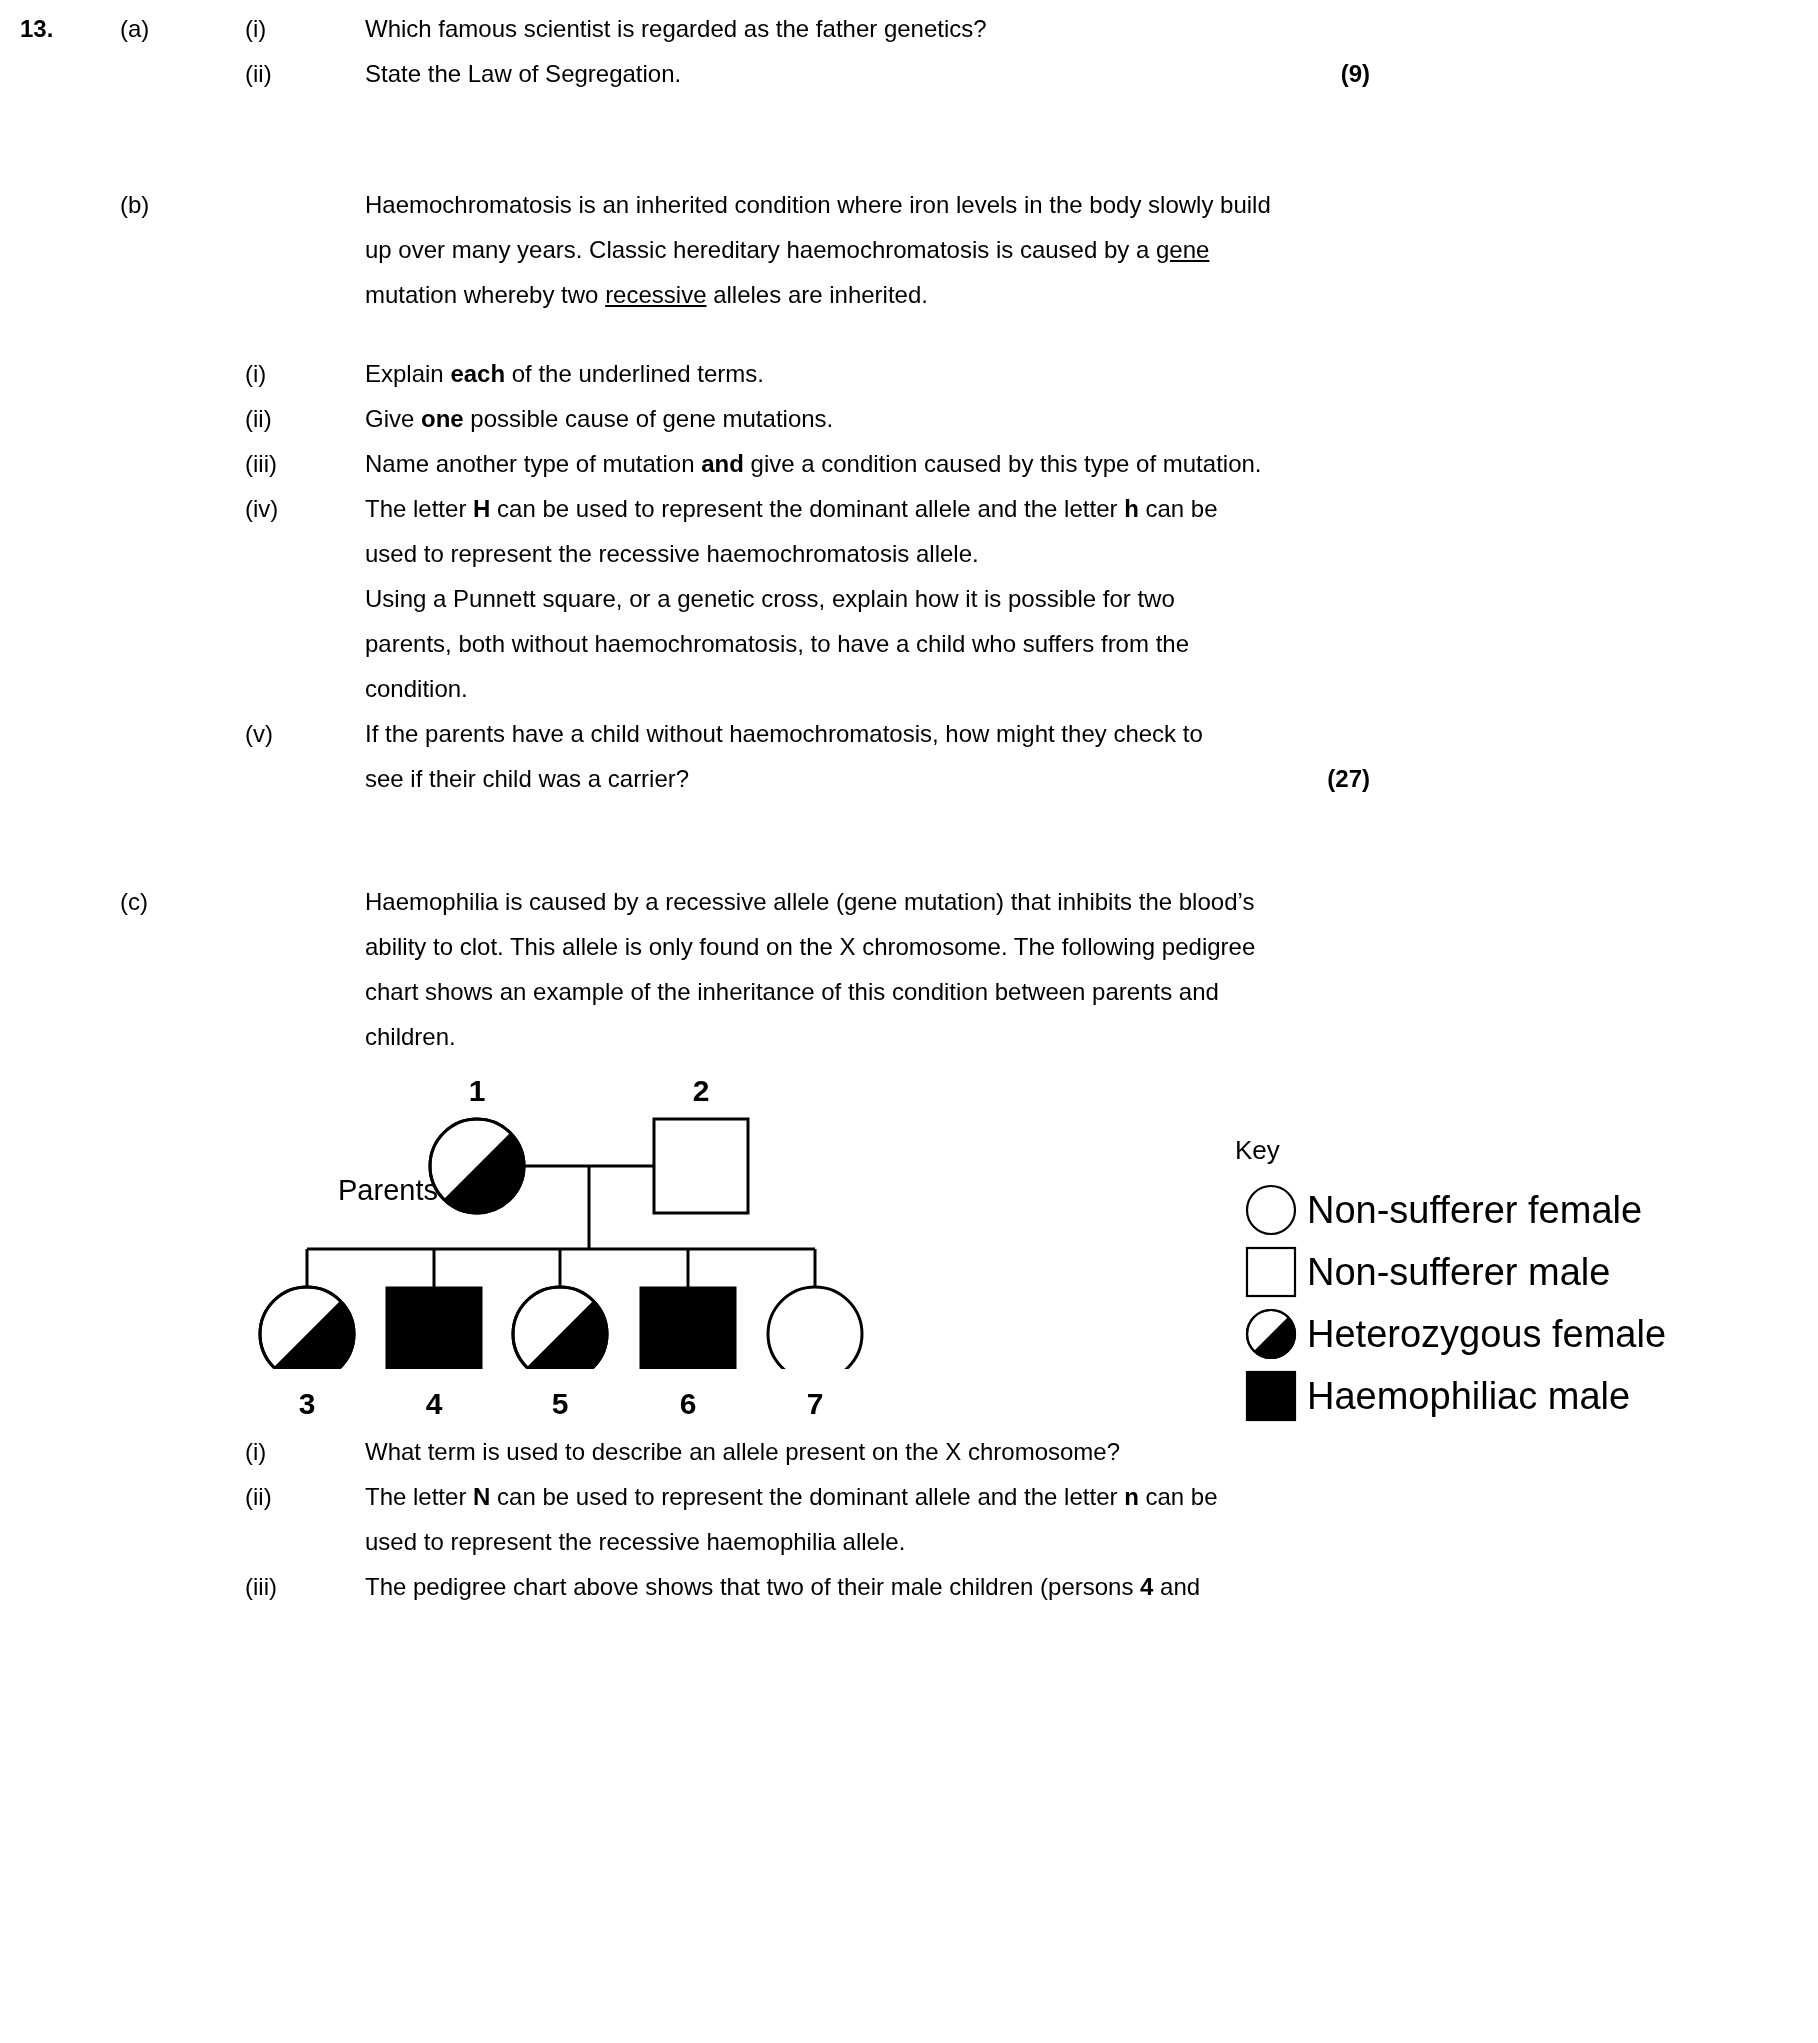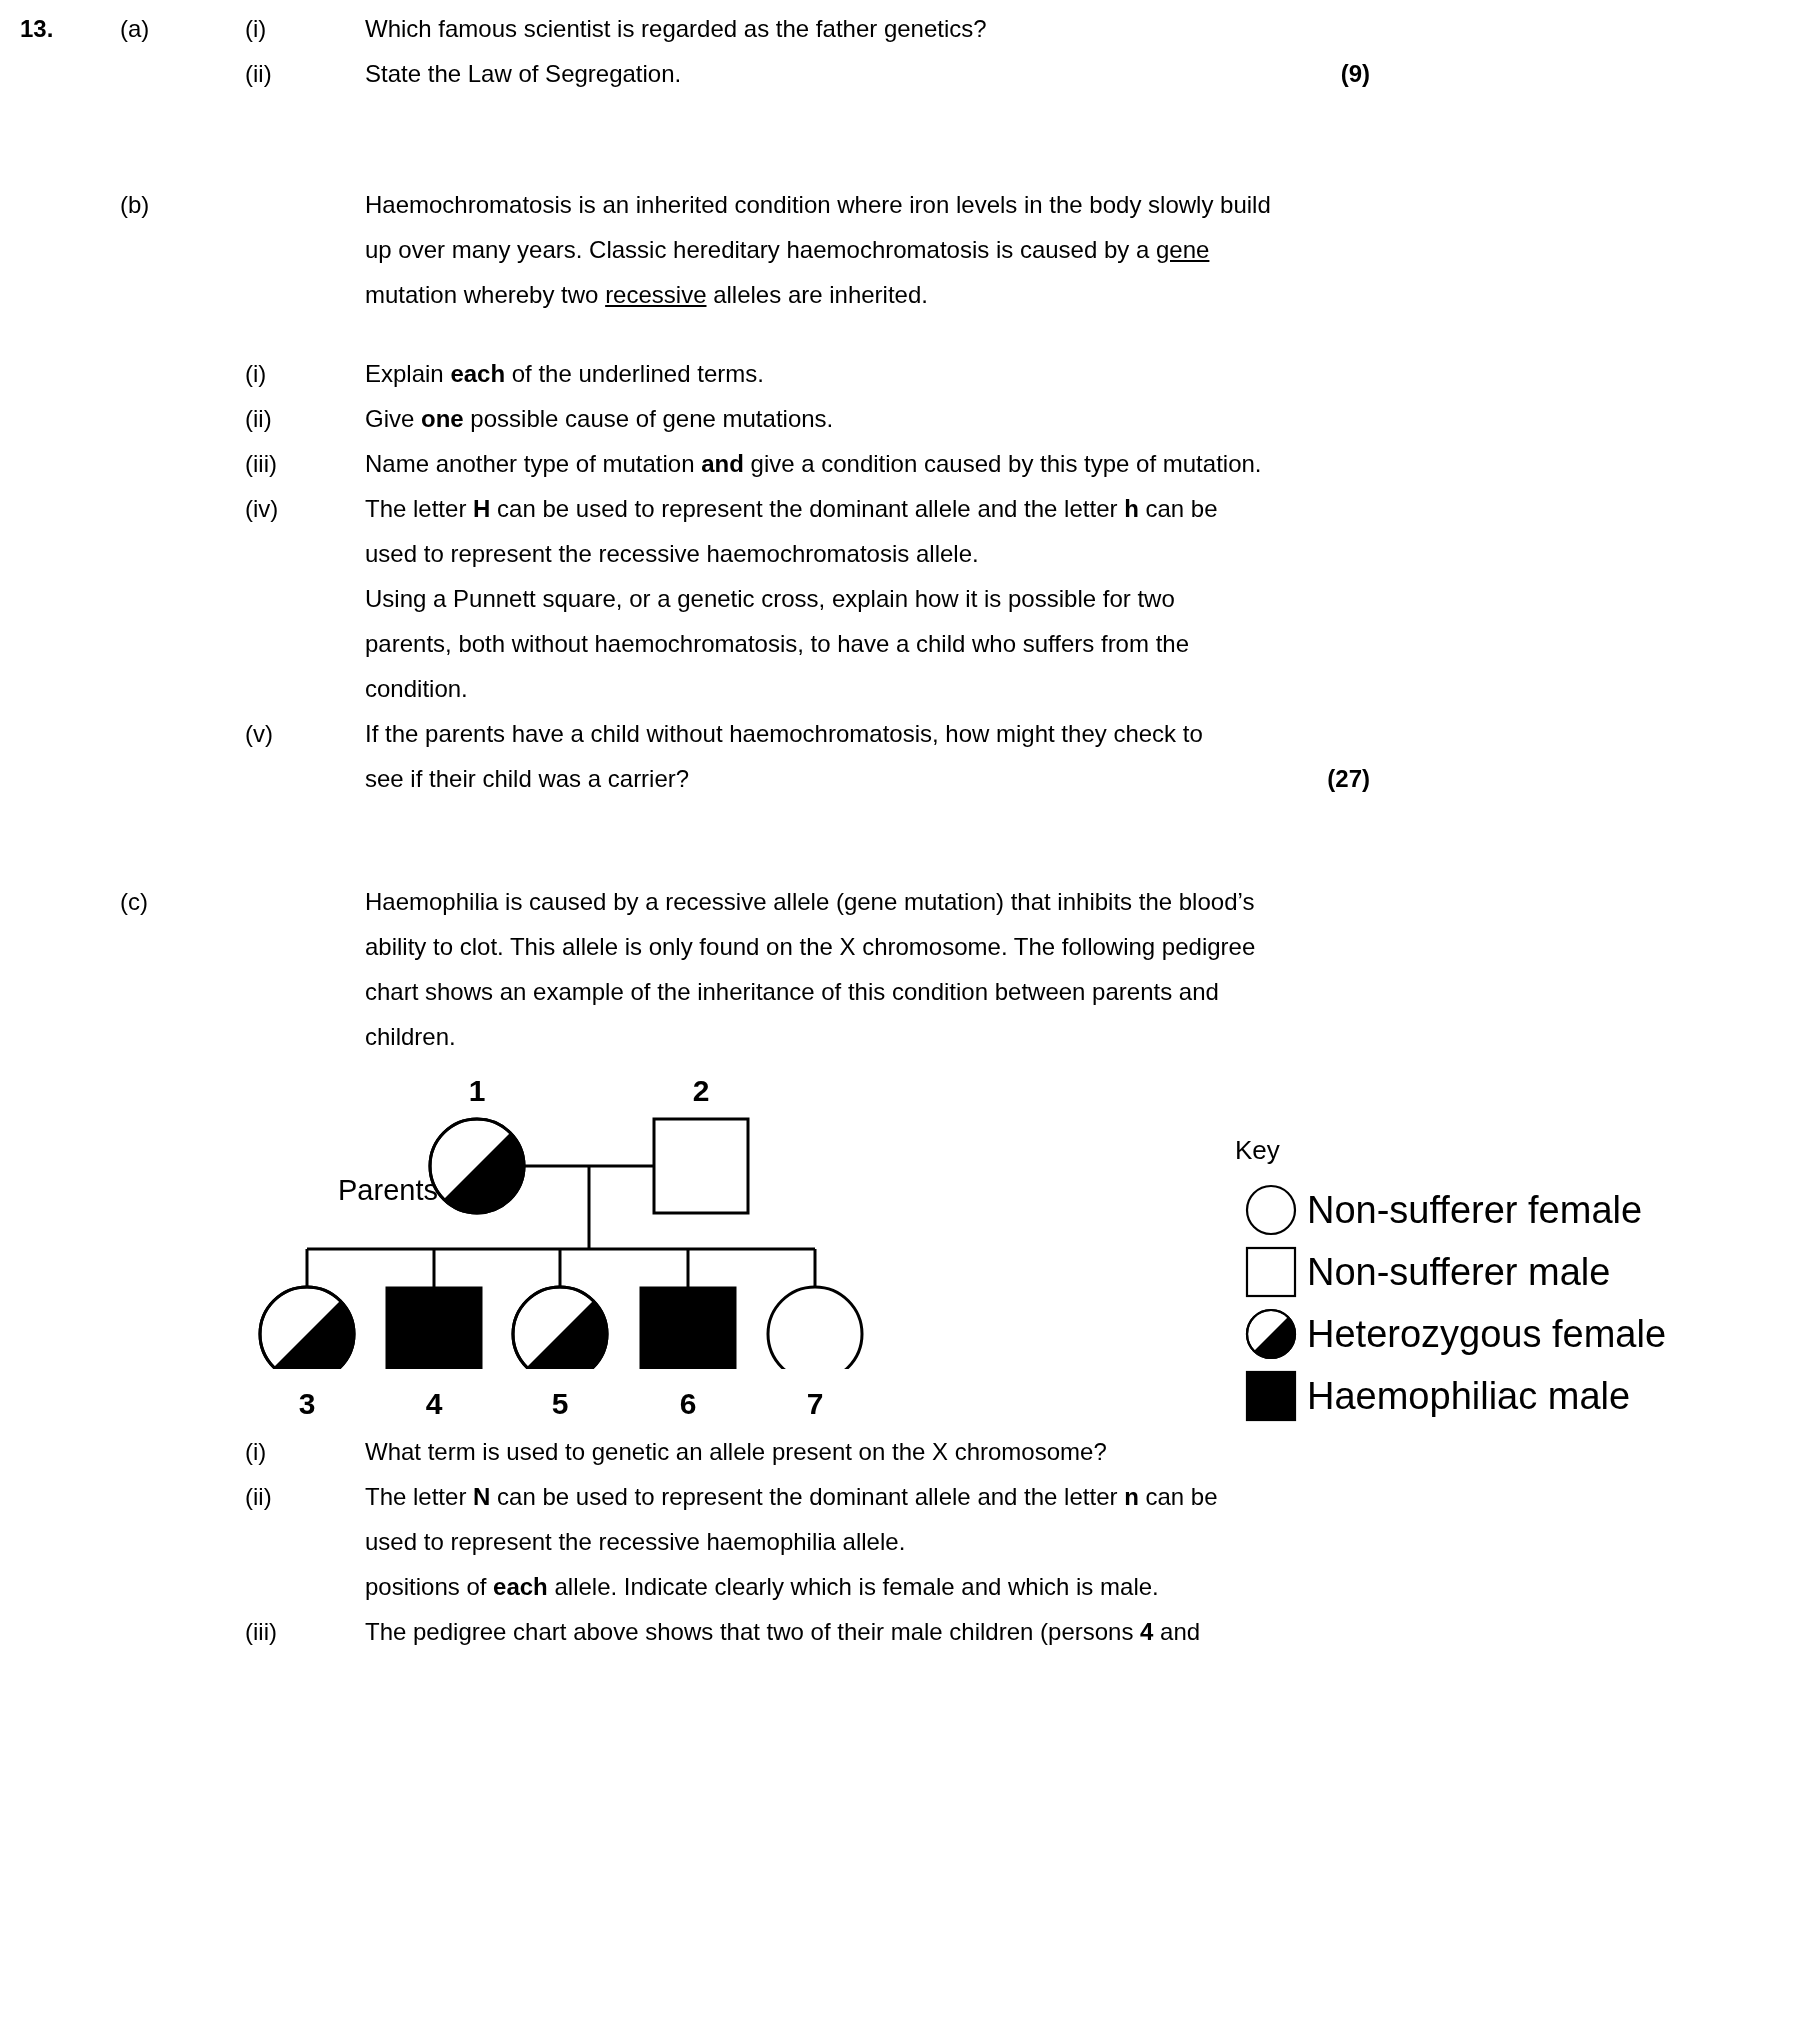--- a/index.html
+++ b/index.html
@@ -304,31 +304,30 @@
       <div class="ped-num" style="left:785px; top:320px; width:60px;">7</div>
     </div>
   </div>
 
   <div class="gap-c"></div>
 
   <div class="qrow">
     <div class="col-qnum"></div>
     <div class="col-part"></div>
     <div class="col-roman">(i)</div>
-    <div class="col-body">What term is used to genetic an allele present on the X chromosome?</div>
+    <div class="col-body">What term is used to describe an allele present on the X chromosome?</div>
   </div>
 
   <div class="qrow">
     <div class="col-qnum"></div>
     <div class="col-part"></div>
     <div class="col-roman">(ii)</div>
     <div class="col-body">
       <p><span>The letter </span><b>N</b><span> can be used to represent the dominant allele and the letter </span><b>n</b><span> can be</span></p>
       <p>used to represent the recessive haemophilia allele.</p>
-      <p><span>positions of </span><b>each</b><span> allele.  Indicate clearly which is female and which is male.</span></p>
     </div>
   </div>
 
   <div class="qrow">
     <div class="col-qnum"></div>
     <div class="col-part"></div>
     <div class="col-roman">(iii)</div>
     <div class="col-body">
       <p><span>The pedigree chart above shows that two of their male children (persons </span><b>4</b><span> and </span></p>
 

